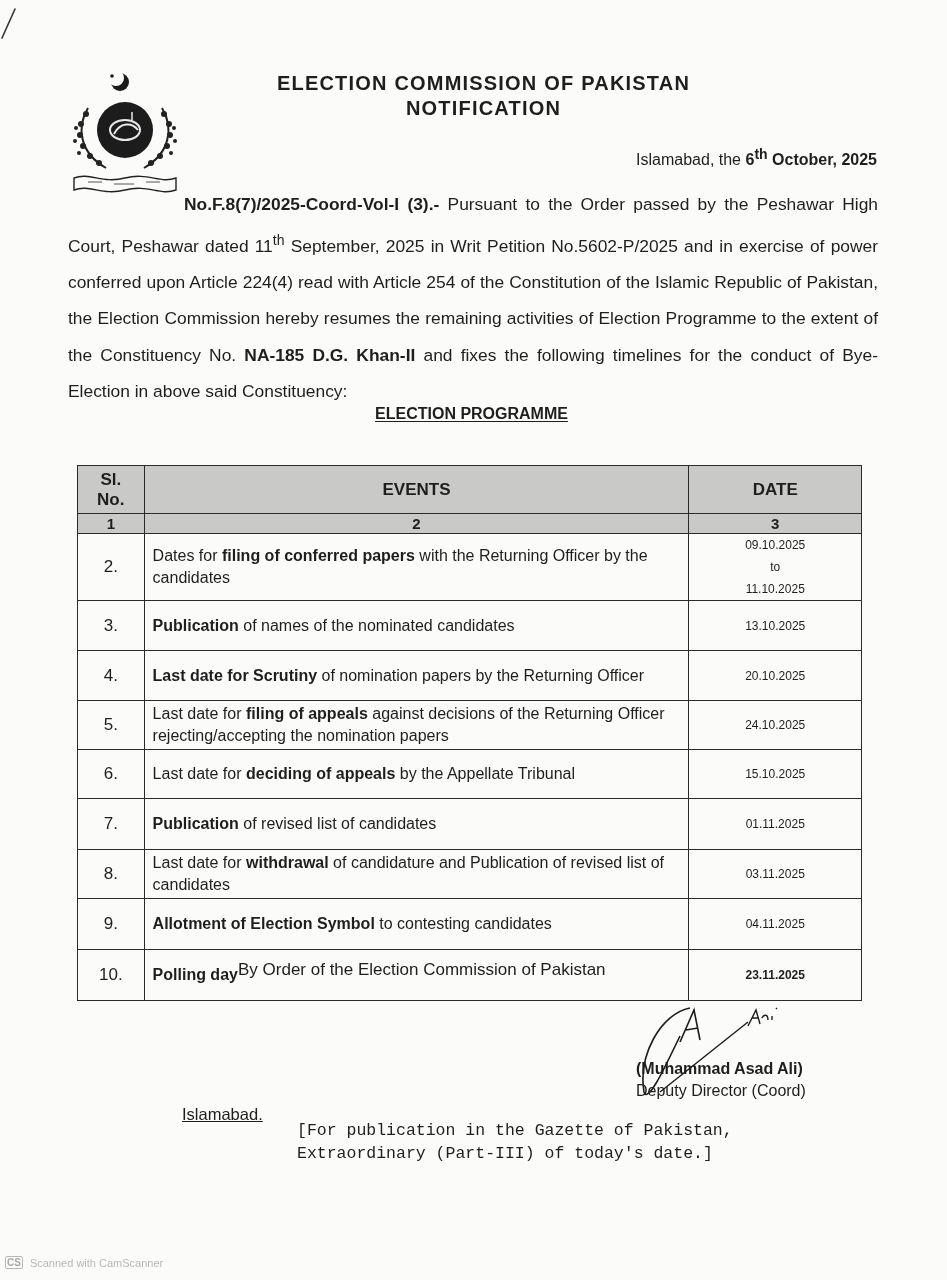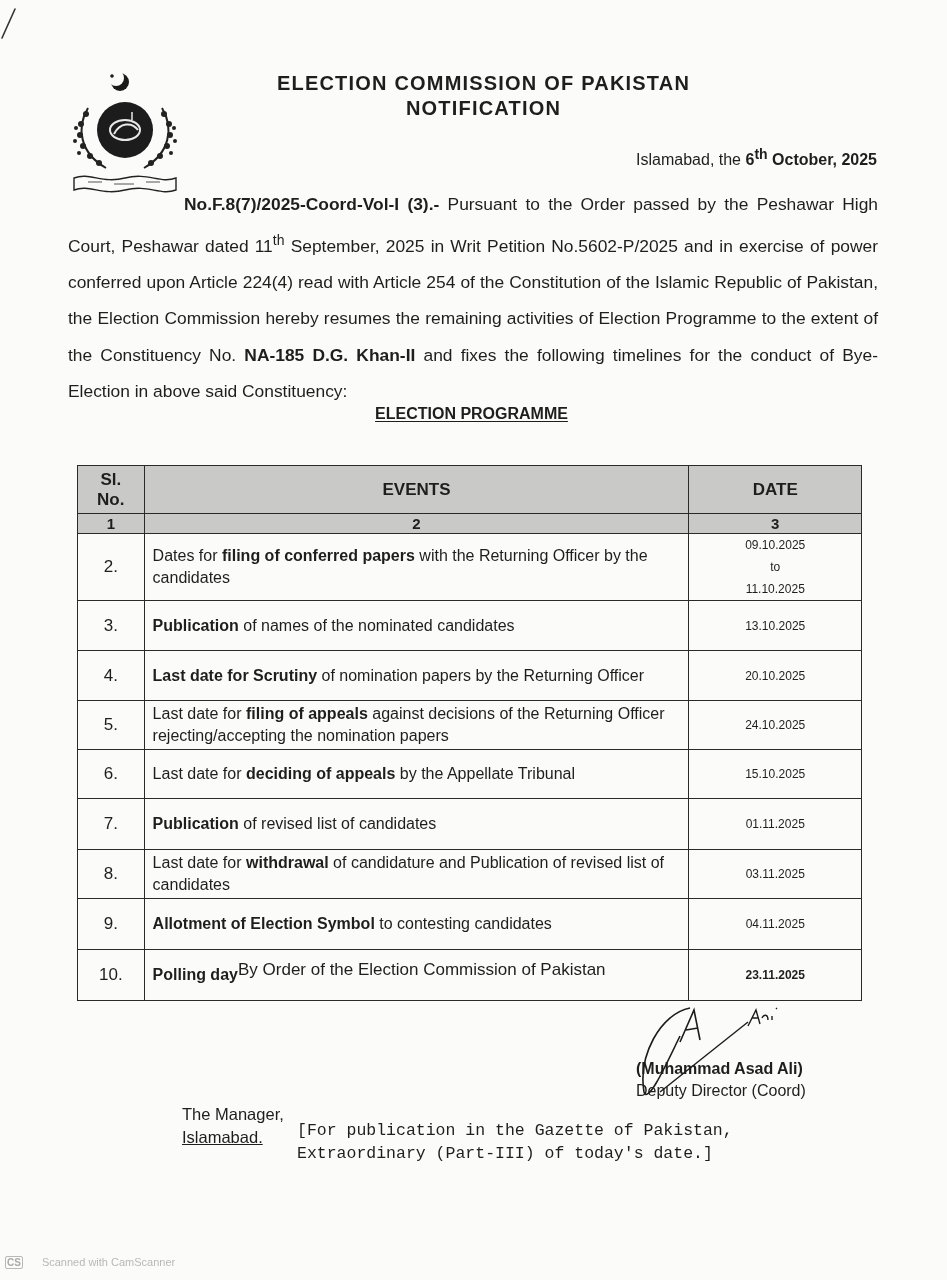--- a/index.html
+++ b/index.html
@@ -36,21 +36,21 @@
   td.sl { width: 49px; text-align: center; font-size: 17px; }
   td.ev { width: 523px; line-height: 22px; }
   td.dt { width: 154px; text-align: center; font-size: 12px; line-height: 22px; }
   .order { left: 238px; top: 960px; font-size: 17px; }
   .sig { left: 630px; top: 996px; width: 180px; height: 110px; }
   .signer { left: 636px; top: 1058px; font-size: 16px; line-height: 22px; }
   .signer .nm { font-weight: bold; }
   .addr { left: 182px; top: 1103px; font-size: 16.5px; line-height: 22.5px; }
   .addr .u { text-decoration: underline; }
   .gaz { left: 297px; top: 1120px; font-size: 16.5px; line-height: 22.5px; font-family: Liberation Mono, monospace; }
-  .cs { left: 5px; top: 1256px; font-size: 11px; color: #b8b8b8; display: flex; align-items: flex-start; gap: 19px; }
+  .cs { left: 5px; top: 1256px; font-size: 11px; color: #b8b8b8; display: flex; align-items: flex-end; gap: 7px; }
   .cs-badge { border: 1.5px solid #b8b8b8; border-radius: 2px; padding: 0 1px; font-weight: bold; font-size: 10px; color: #aaa; }
 </style>
 </head>
 <body>
 
 <svg class="abs pen-mark" viewBox="0 0 30 36">
   <path d="M15 3 L2 32" stroke="#333" stroke-width="1.6" fill="none" stroke-linecap="round"></path>
 </svg>
 
 <svg class="abs emblem" viewBox="0 0 118 130">
@@ -196,21 +196,20 @@
   <path d="M30 96 L118 26" stroke="#1c1c1c" stroke-width="1.4" fill="none"></path>
   <path d="M118 30 L126 14 L130 28 M122 22 L128 22 M132 22 C134 18, 138 18, 138 24 M142 20 L142 24 M146 12 l1 1" stroke="#1c1c1c" stroke-width="1.4" fill="none"></path>
 </svg>
 
 <div class="abs signer">
   <div class="nm">(Muhammad Asad Ali)</div>
   <div>Deputy Director (Coord)</div>
 </div>
 
 <div class="abs addr">
-  <div>The Manager,</div>
   <div class="u">Islamabad.</div>
 </div>
 
 <div class="abs gaz">
   <div>[For publication in the Gazette of Pakistan,</div>
   <div>Extraordinary (Part-III) of today's date.]</div>
 </div>
 
 <div class="abs cs">
   <span class="cs-badge">CS</span>

